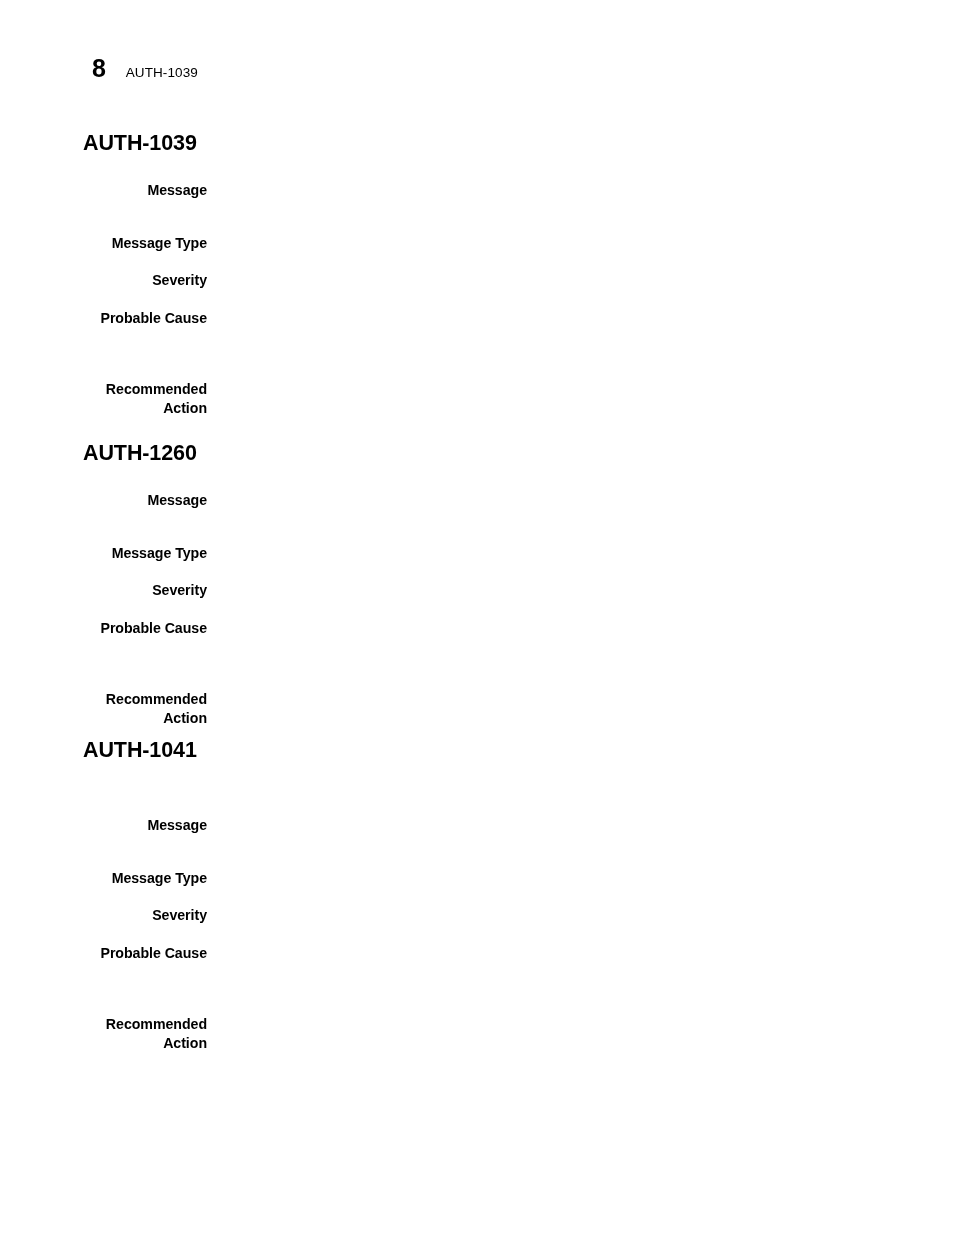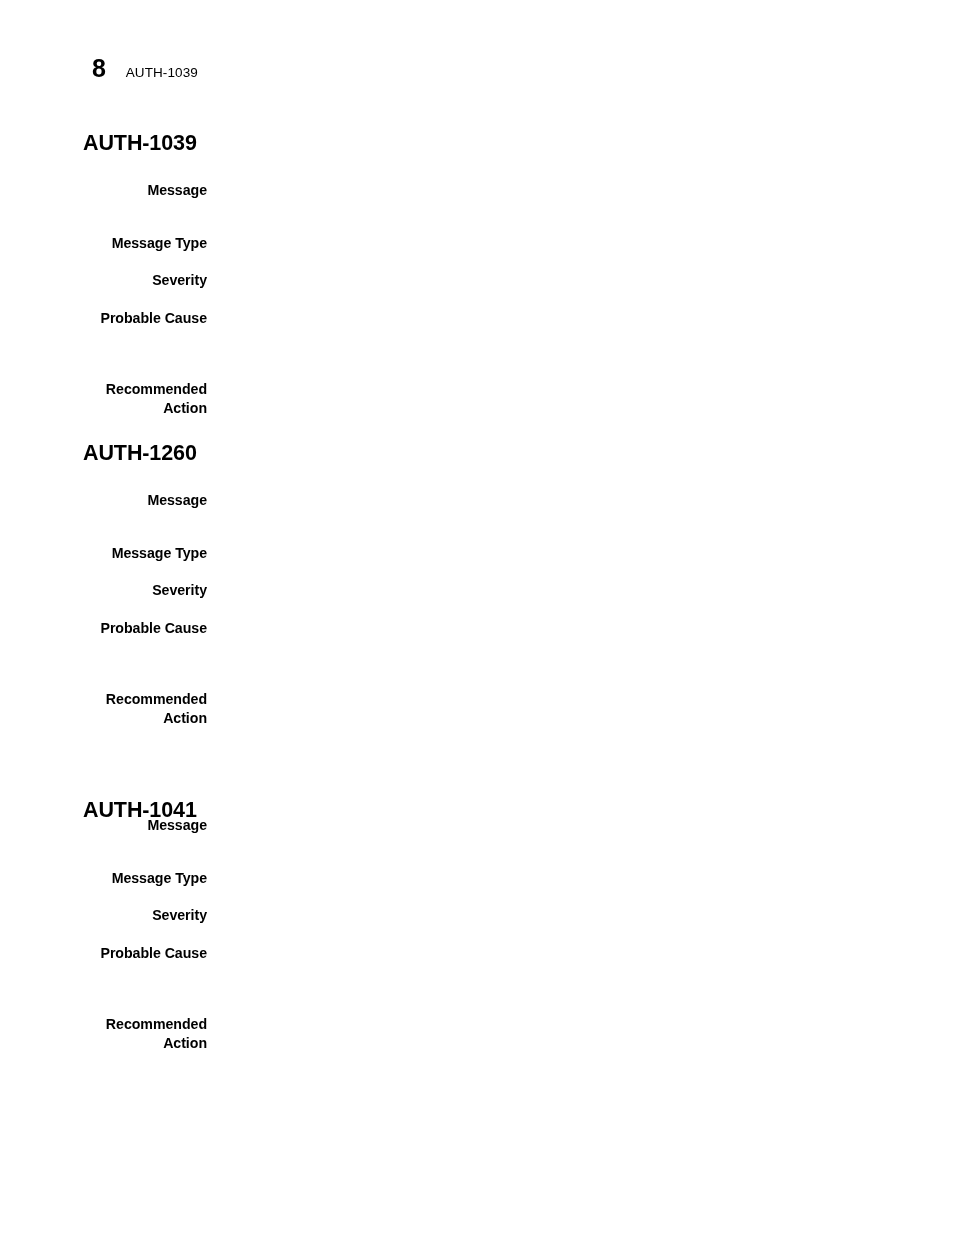--- a/index.html
+++ b/index.html
@@ -144,21 +144,21 @@
           <div class="field-label">Probable Cause</div>
           <div class="field-value"></div>
         </div>
         <div class="field" style="top: 690px;">
           <div class="field-label">Recommended
 Action</div>
           <div class="field-value"></div>
         </div>
       </div>
       <div class="section" style="top: 0px;">
-        <div class="section-heading" style="top: 800px;">AUTH-1041</div>
+        <div class="section-heading" style="top: 740px;">AUTH-1041</div>
         <div class="field" style="top: 816px;">
           <div class="field-label">Message</div>
           <div class="field-value"></div>
         </div>
         <div class="field" style="top: 869px;">
           <div class="field-label">Message Type</div>
           <div class="field-value"></div>
         </div>
         <div class="field" style="top: 906px;">
           <div class="field-label">Severity</div>

